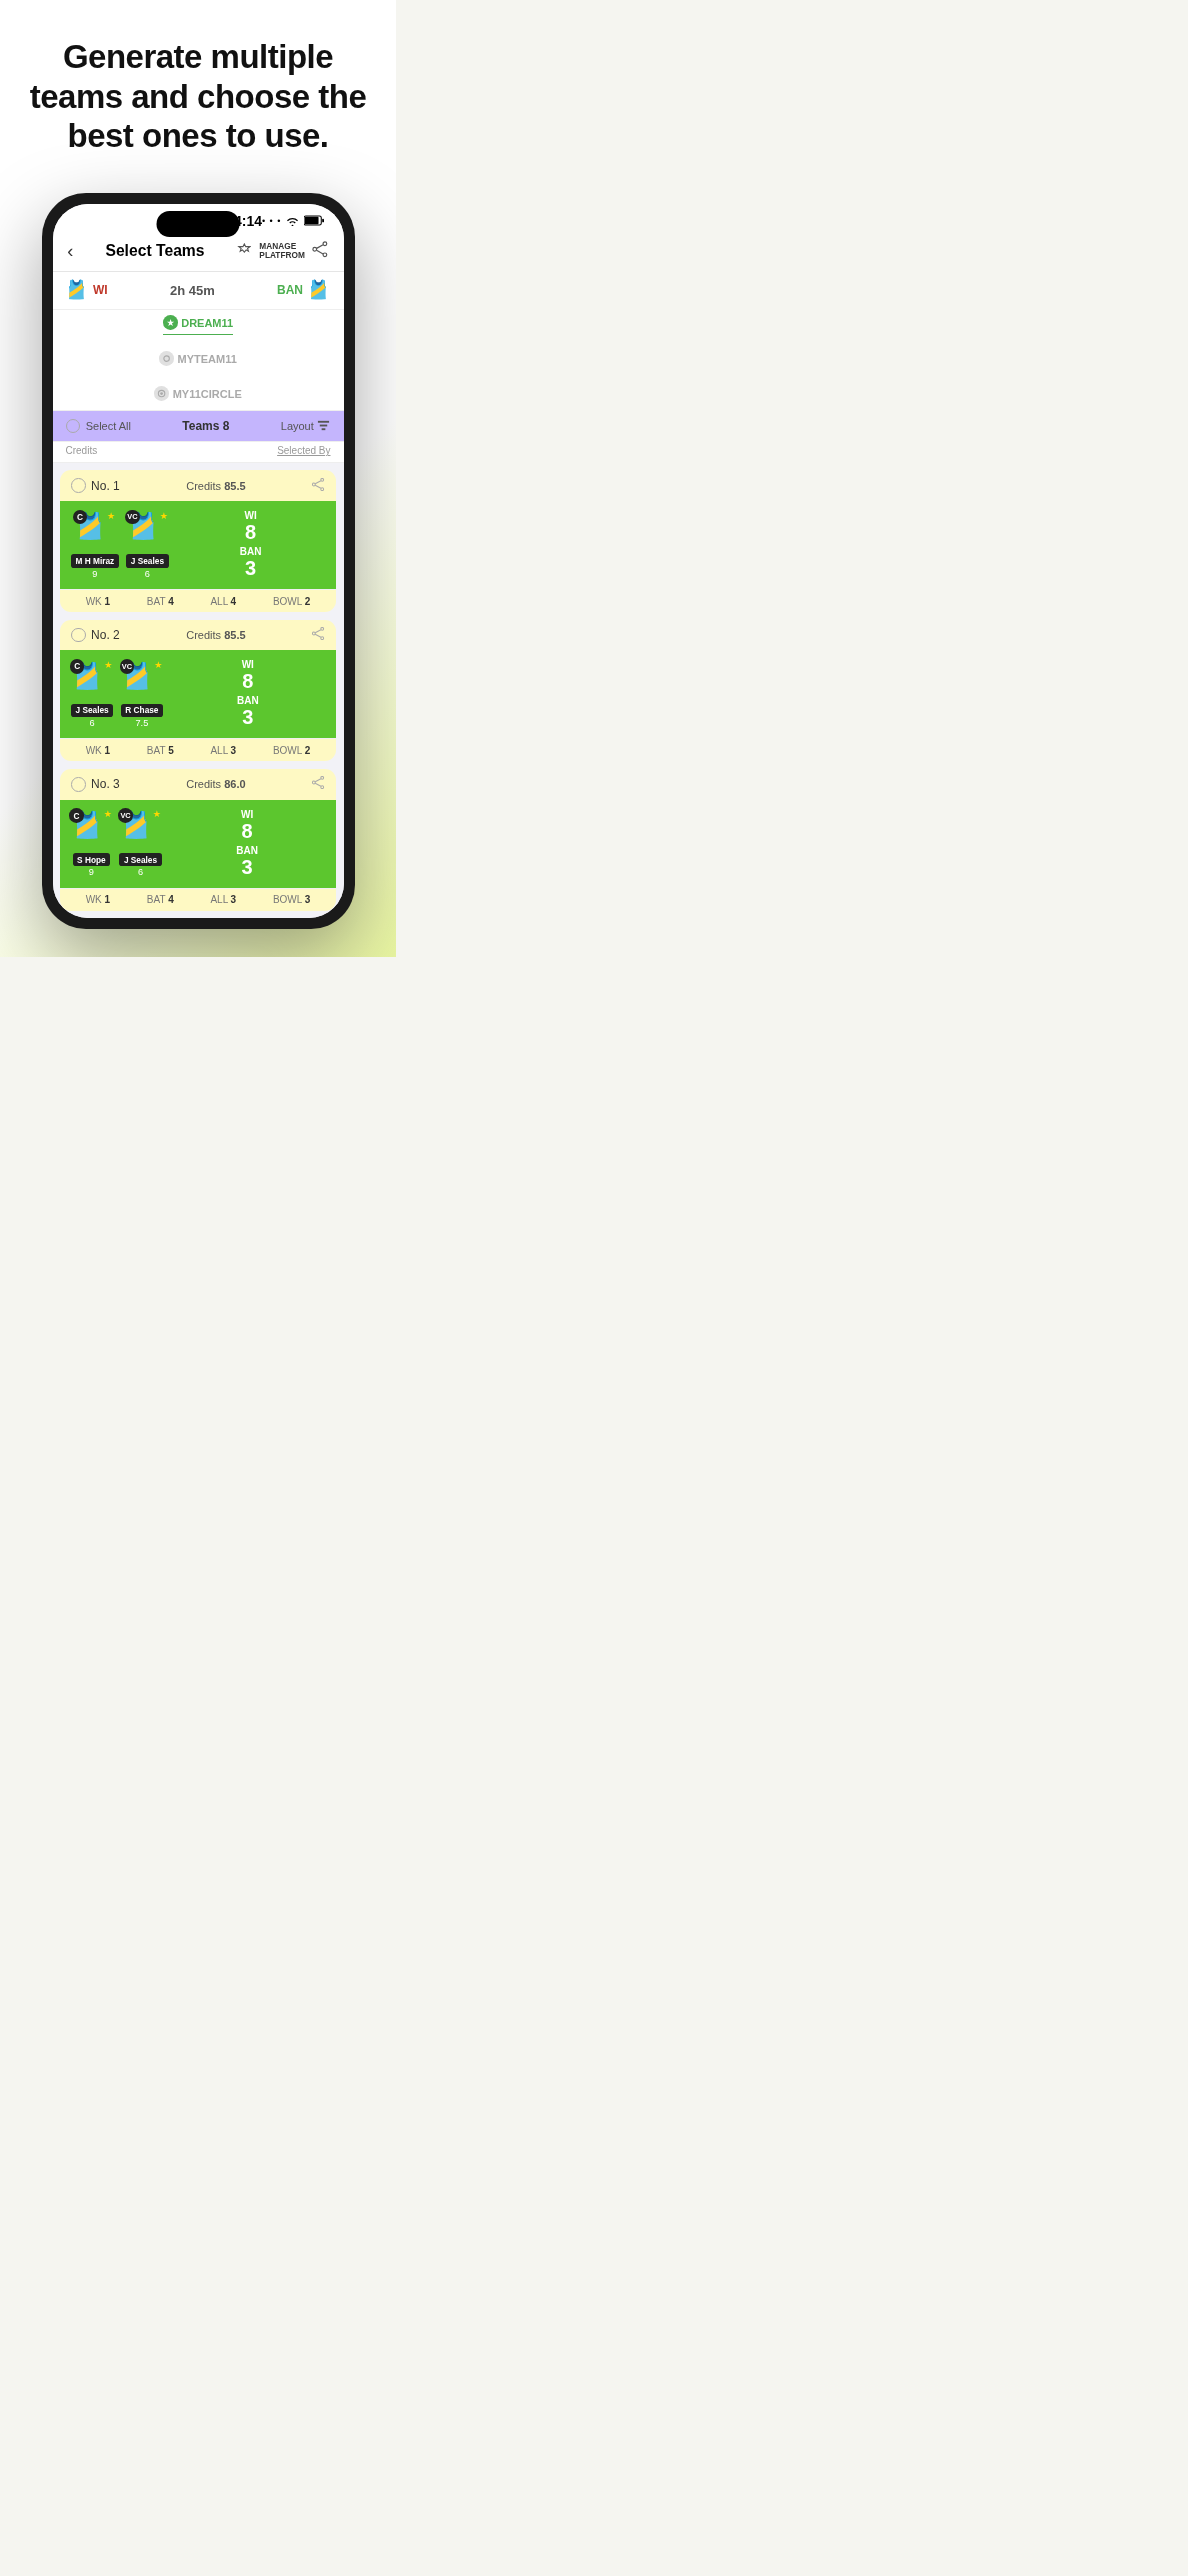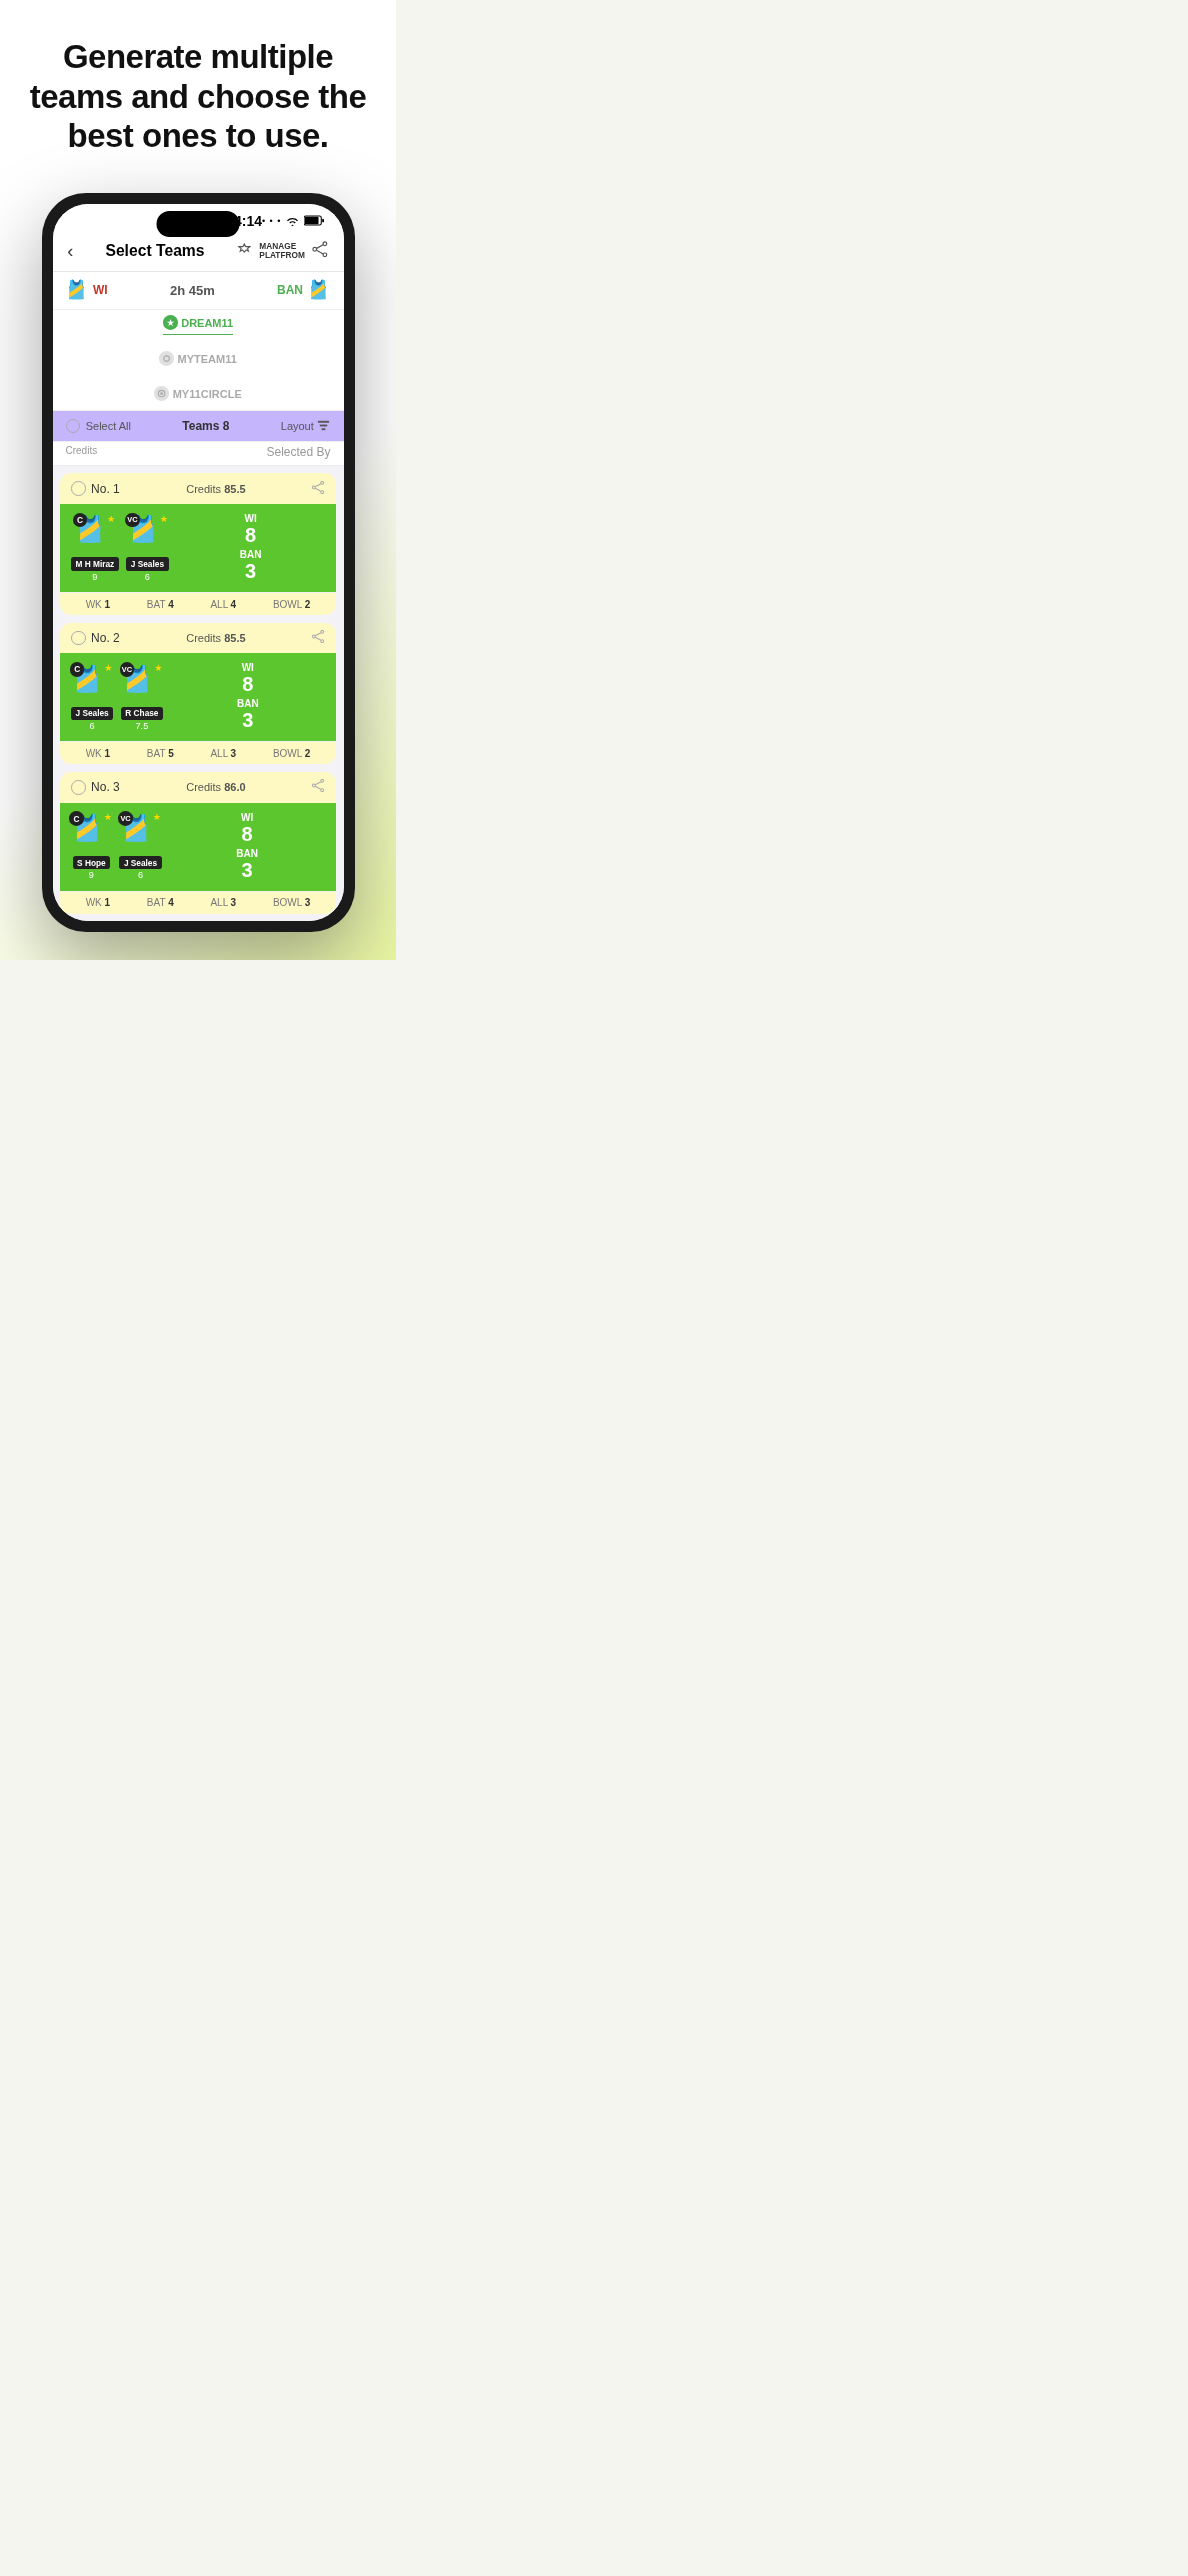--- a/index.html
+++ b/index.html
@@ -232,22 +232,23 @@
       display: flex;
       justify-content: space-between;
       padding: 3.7px 13px 5.5px;
       border-bottom: 0.9px solid #eee;
     }
     .th-credits {
       font-size: 10px;
       color: #999;
     }
     .th-selected {
-      font-size: 12px;
+      font-size: 10px;
       color: #999;
+      text-decoration: underline;
     }
 
     
     .teams-list {
       padding: 7.4px;
       display: flex;
       flex-direction: column;
       gap: 7.4px;
       background: #f2f2f7;
     }

